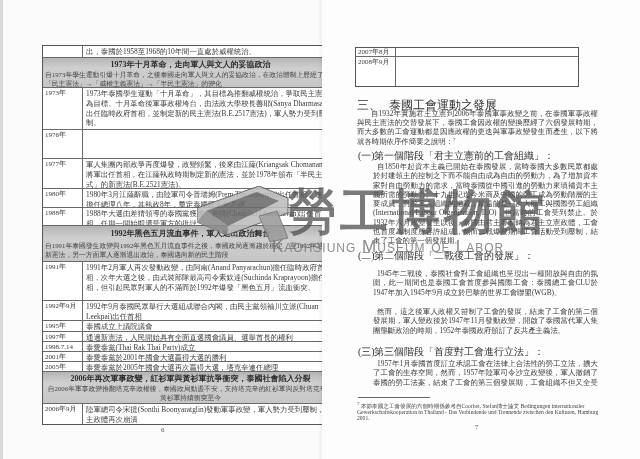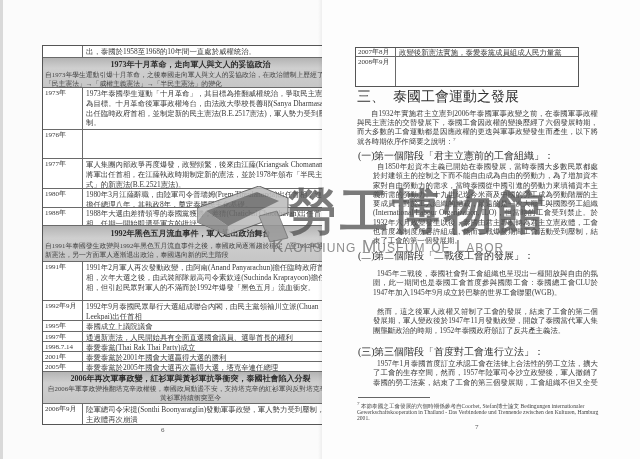--- a/index.html
+++ b/index.html
@@ -20,21 +20,21 @@
   .td { overflow: hidden; }
   .td.date { flex: 0 0 40px; border-right: 1px solid #6a6a6a; font-size: 7px; line-height: 9.8px; padding: 1px 2px; white-space: nowrap; }
   .td.text { flex: 1 1 auto; font-size: 7.4px; line-height: 9.8px; padding: 1px 3px; }
   .th { border-bottom: 1px solid #6a6a6a; overflow: hidden;
         background: linear-gradient(#b4b4b4, #cfcfcf 35%, #c6c6c6); padding: 1px 2px; }
   .th-title { text-align: center; font-size: 8px; line-height: 11px; font-weight: bold; color: #2e2e2e; }
   .th-desc { font-size: 6.8px; line-height: 9px; color: #444; }
 
   .blk { position: absolute; font-size: 7.4px; line-height: 9.3px; text-align: justify; }
   .indent { text-indent: 14px; }
-  .heading { position: absolute; font-size: 14px; line-height: 12px; color: #2f2f2f; }
+  .heading { position: absolute; font-size: 12px; line-height: 12px; color: #2f2f2f; margin-top: 8px; }
   .heading .num { margin-right: 8px; }
   .sub { position: absolute; font-size: 10px; line-height: 11px; color: #2f2f2f; }
   .sub .num { display: inline-block; width: 16px; }
   sup { font-size: 5px; vertical-align: super; }
   .fn-line { position: absolute; height: 1px; background: #666; }
   .footnote { position: absolute; font-size: 5.6px; line-height: 6.2px; color: #444; }
   .pgnum { position: absolute; font-size: 7px; color: #555; }
 
   
   .wm { position: absolute; pointer-events: none; }
@@ -121,21 +121,20 @@
 
   <div class="pgnum" style="left:161px; top:426px;">6</div>
 </div>
 
 <div class="spine"></div>
 
 <div class="page right">
   <div class="tbl" style="left:33px; top:47px; width:224px;">
     <div class="tr" style="height:9px">
       <div class="td date" style="line-height:7px">2007年8月</div>
-      <div class="td text" style="line-height:7px">政變後新憲法實施，泰愛泰黨成員組成人民力量黨</div>
     </div>
     <div class="tr" style="height:29px">
       <div class="td date" style="line-height:9px">2008年9月</div>
     </div>
   </div>
 
   <div class="heading" style="left:35px; top:91px;">
     <span class="num">三、</span><span>泰國工會運動之發展</span>
   </div>
 

